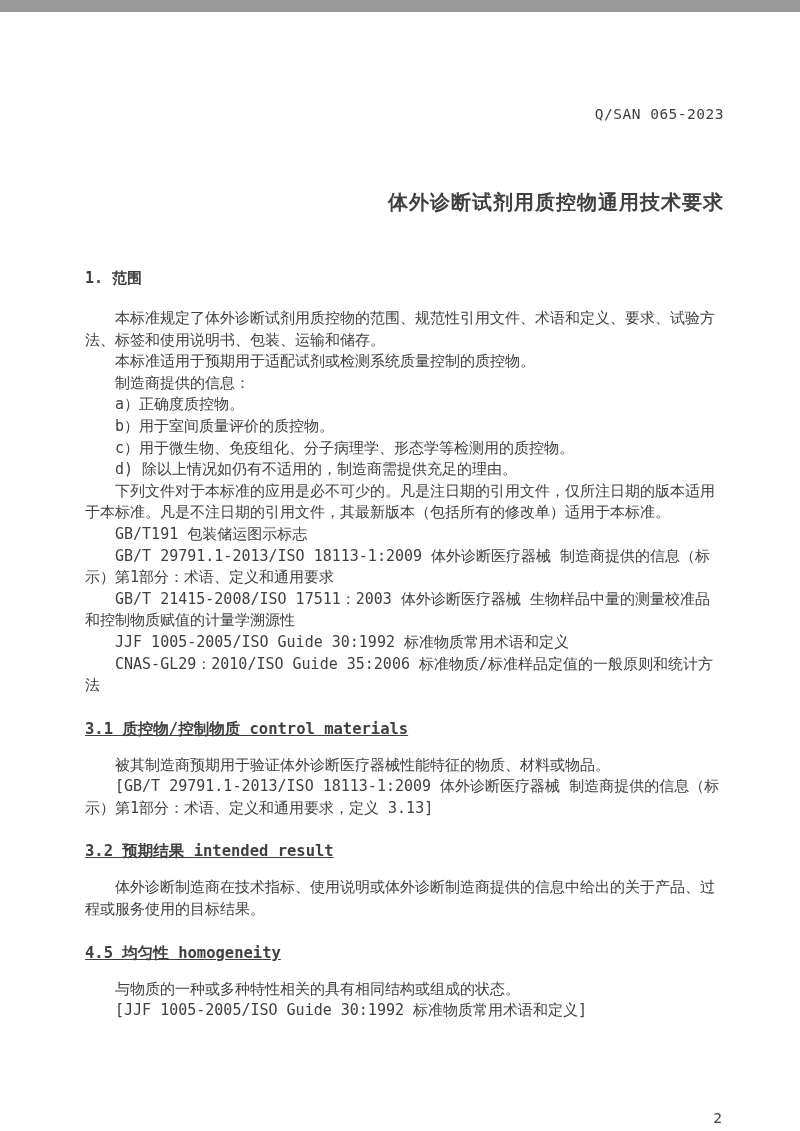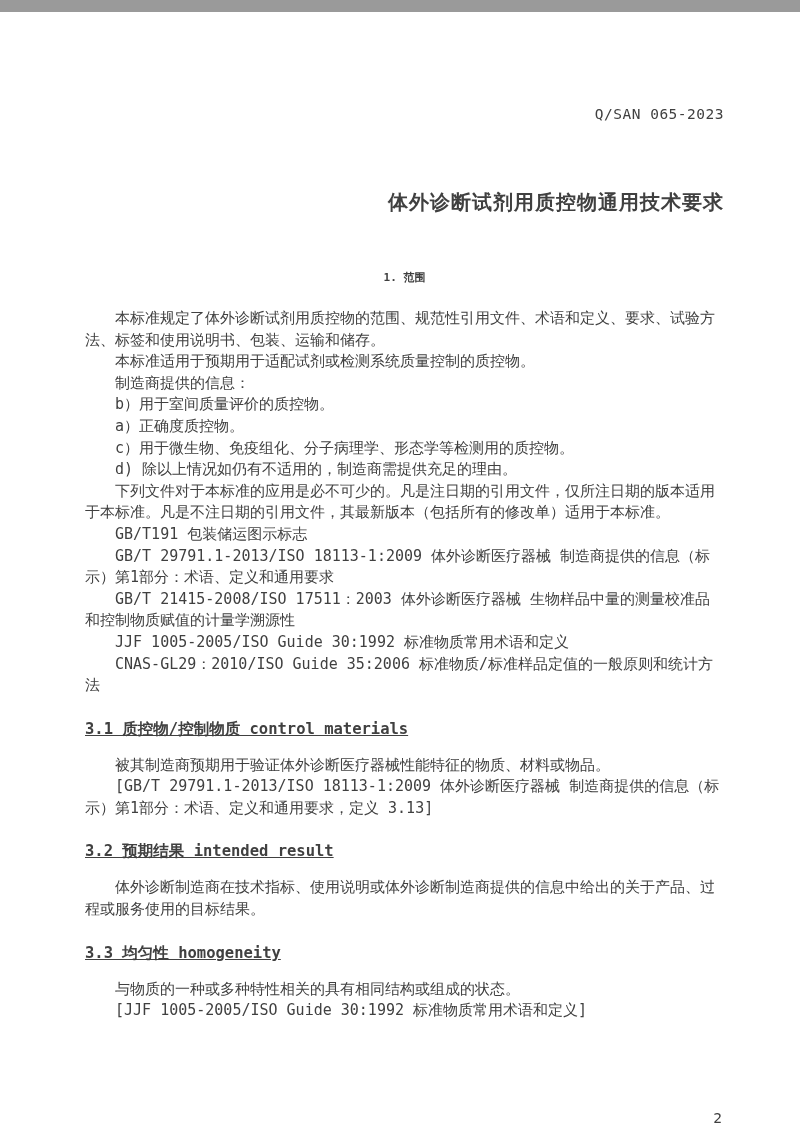--- a/index.html
+++ b/index.html
@@ -27,26 +27,25 @@
   }
   .doc-title {
     margin-top: 64px;
     text-align: right;
     font-size: 20px;
     font-weight: bold;
     line-height: 30px;
     letter-spacing: 1px;
   }
   h2.sec-heading {
-    font-size: 11px;
+    font-size: 15px;
     font-weight: bold;
     line-height: 22px;
     margin-top: 24px;
     margin-bottom: 19px;
-    text-align: center;
   }
   h2.first { margin-top: 50px; }
   h3.sub-heading {
     font-size: 15.5px;
     font-weight: bold;
     line-height: 22px;
     margin-top: 21px;
     margin-bottom: 15px;
     text-decoration: underline;
   }
@@ -69,22 +68,22 @@
 
     <div class="doc-code">Q/SAN 065-2023</div>
 
     <div class="doc-title">体外诊断试剂用质控物通用技术要求</div>
 
     <h2 class="sec-heading first">1. 范围</h2>
     <p class="body-p">本标准规定了体外诊断试剂用质控物的范围、规范性引用文件、术语和定义、要求、试验方法、标签和使用说明书、包装、运输和储存。</p>
     <p class="body-p">本标准适用于预期用于适配试剂或检测系统质量控制的质控物。</p>
     <p class="body-p">制造商提供的信息：</p>
     <div>
+      <p class="body-p">a）正确度质控物。</p>
       <p class="body-p">b）用于室间质量评价的质控物。</p>
-      <p class="body-p">a）正确度质控物。</p>
       <p class="body-p">c）用于微生物、免疫组化、分子病理学、形态学等检测用的质控物。</p>
       <p class="body-p">d) 除以上情况如仍有不适用的，制造商需提供充足的理由。</p>
     </div>
 
     <p class="body-p">下列文件对于本标准的应用是必不可少的。凡是注日期的引用文件，仅所注日期的版本适用于本标准。凡是不注日期的引用文件，其最新版本（包括所有的修改单）适用于本标准。</p>
     <div>
       <p class="body-p">GB/T191 包装储运图示标志</p>
       <p class="body-p">GB/T 29791.1-2013/ISO 18113-1:2009 体外诊断医疗器械 制造商提供的信息（标示）第1部分：术语、定义和通用要求</p>
       <p class="body-p">GB/T 21415-2008/ISO 17511：2003 体外诊断医疗器械 生物样品中量的测量校准品和控制物质赋值的计量学溯源性</p>
       <p class="body-p">JJF 1005-2005/ISO Guide 30:1992 标准物质常用术语和定义</p>
@@ -92,20 +91,20 @@
     </div>
 
 
     <h3 class="sub-heading">3.1 质控物/控制物质 control materials</h3>
     <p class="body-p">被其制造商预期用于验证体外诊断医疗器械性能特征的物质、材料或物品。</p>
     <p class="body-p">[GB/T 29791.1-2013/ISO 18113-1:2009 体外诊断医疗器械 制造商提供的信息（标示）第1部分：术语、定义和通用要求，定义 3.13]</p>
 
     <h3 class="sub-heading">3.2 预期结果 intended result</h3>
     <p class="body-p">体外诊断制造商在技术指标、使用说明或体外诊断制造商提供的信息中给出的关于产品、过程或服务使用的目标结果。</p>
 
-    <h3 class="sub-heading">3.3 均匀性 homogeneity</h3>
+    <h3 class="sub-heading">4.5 均匀性 homogeneity</h3>
     <p class="body-p">与物质的一种或多种特性相关的具有相同结构或组成的状态。</p>
     <p class="body-p">[JJF 1005-2005/ISO Guide 30:1992 标准物质常用术语和定义]</p>
 
   </div>
 
   <div class="page-number">2</div>
 </div>
 
 </body></html>

